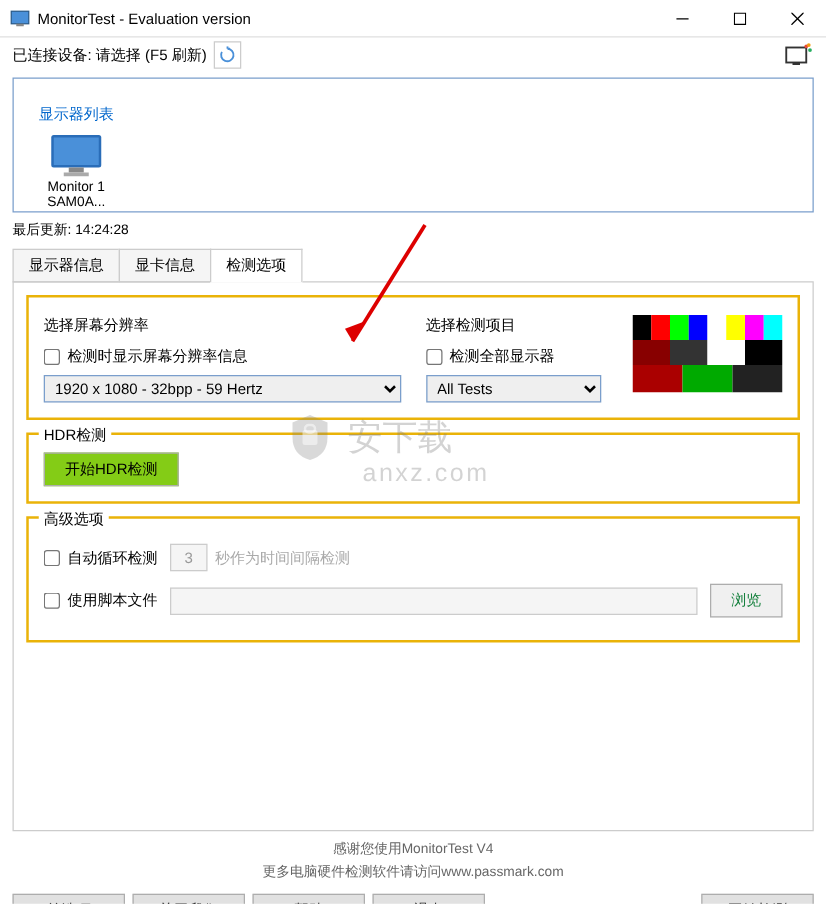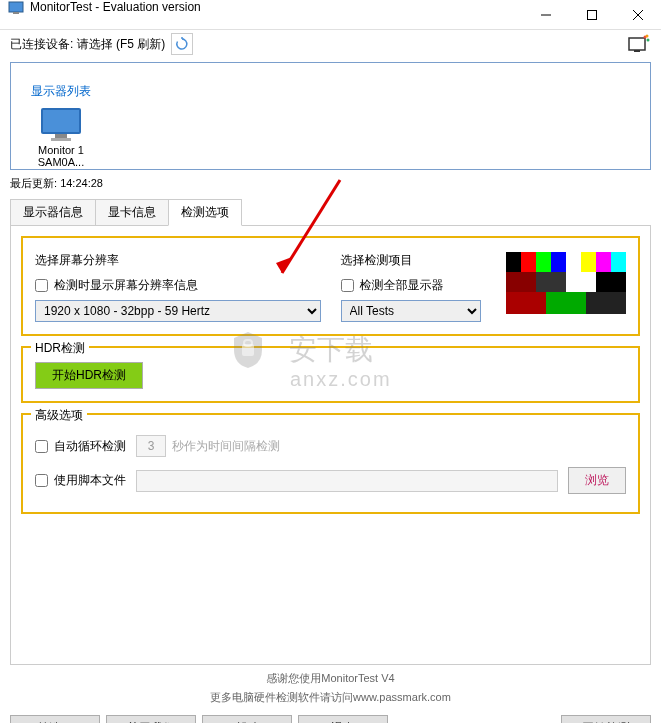--- a/index.html
+++ b/index.html
@@ -1,17 +1,17 @@
 <!DOCTYPE html>
 <html><head>
 <meta charset="utf-8">
 <style>
 * { box-sizing: border-box; margin: 0; padding: 0; }
 body { font-family: "Microsoft YaHei", "Segoe UI", sans-serif; font-size: 12px; background: #fff; width: 661px; height: 723px; overflow: hidden; position: relative; }
-.titlebar { height: 30px; display: flex; align-items: flex-start; padding-left: 8px; border-bottom: 1px solid #e0e0e0; }
+.titlebar { height: 30px; display: flex; align-items: center; padding-left: 8px; border-bottom: 1px solid #e0e0e0; }
 .titlebar-icon { width: 16px; height: 16px; margin-right: 6px; display: inline-flex; align-items: center; }
 .titlebar-text { flex: 1; }
 .titlebar-controls { display: flex; }
 .titlebar-btn { width: 46px; height: 30px; display: flex; align-items: center; justify-content: center; cursor: pointer; }
 .toolbar { height: 28px; display: flex; align-items: center; padding: 0 10px; }
 .toolbar-text { margin-right: 6px; }
 .refresh-btn { width: 22px; height: 22px; border: 1px solid #ccc; background: #fff; display: flex; align-items: center; justify-content: center; cursor: pointer; }
 .logo-icon { margin-left: auto; width: 24px; height: 20px; }
 .monitor-list-box { margin: 4px 10px; border: 1px solid #7a9ecc; padding: 20px; height: 108px; }
 .monitor-list-title { color: #0066cc; font-size: 12px; margin-bottom: 4px; }
@@ -23,31 +23,31 @@
 .tab.active { background: #fff; border-bottom: 1px solid #fff; position: relative; z-index: 2; }
 .tab-content { margin: 0 10px 6px; border: 1px solid #ccc; padding: 10px; position: relative; margin-top: -1px; height: 440px; }
 .fieldset { border: 2px solid #eab308; padding: 14px 12px 12px; margin-bottom: 10px; position: relative; }
 .fieldset-legend { position: absolute; top: -8px; left: 8px; background: #fff; padding: 0 4px; font-size: 12px; }
 .row-flex { display: flex; gap: 20px; }
 .col { flex: 1; }
 .checkbox-row { display: flex; align-items: center; margin: 6px 0; }
 .checkbox-row input[type=checkbox] { margin-right: 6px; }
 select { width: 100%; height: 22px; border: 1px solid #7a9ecc; font-size: 12px; padding: 0 4px; }
 .btn { border: 1px solid #adadad; background: #84cc16; padding: 4px 16px; font-size: 12px; cursor: pointer; }
-.btn:disabled { color: #be185d; background: #f0f0f0; }
+.btn:disabled { color: #15803d; background: #f0f0f0; }
 .text-input { border: 1px solid #ccc; height: 22px; padding: 0 6px; font-size: 12px; }
 .text-input:disabled { background: #f5f5f5; color: #999; }
 .hint-text { color: #aaa; margin-left: 6px; }
 .preview-box { width: 120px; height: 62px; }
 .footer-text { text-align: center; font-size: 11px; color: #666; margin: 4px 0; }
 .bottom-buttons { display: flex; gap: 6px; padding: 6px 10px; }
 .bottom-btn { flex: 0 0 auto; width: 90px; height: 26px; border: 1px solid #adadad; background: #e1e1e1; font-size: 12px; cursor: pointer; }
 .bottom-spacer { flex: 1; }
 .arrow-overlay { position: absolute; top: 175px; left: 270px; pointer-events: none; z-index: 100; }
-.watermark { position: absolute; top: 330px; left: 230px; color: rgba(128,128,128,0.35); font-size: 28px; pointer-events: none; z-index: 50; display: flex; align-items: center; gap: 23px; }
+.watermark { position: absolute; top: 330px; left: 230px; color: rgba(128,128,128,0.35); font-size: 28px; pointer-events: none; z-index: 50; display: flex; align-items: center; gap: 12px; }
 .watermark-sub { position: absolute; top: 368px; left: 290px; color: rgba(128,128,128,0.35); font-size: 20px; pointer-events: none; z-index: 50; letter-spacing: 2px; }
 </style>
 </head>
 <body>
 
 <div class="titlebar">
   <span class="titlebar-icon">
     <svg width="16" height="16" viewBox="0 0 16 16">
         <rect x="1" y="2" width="14" height="10" fill="#4a90d9" stroke="#2a5a8a"></rect>
         <rect x="5" y="12" width="6" height="2" fill="#888"></rect>

